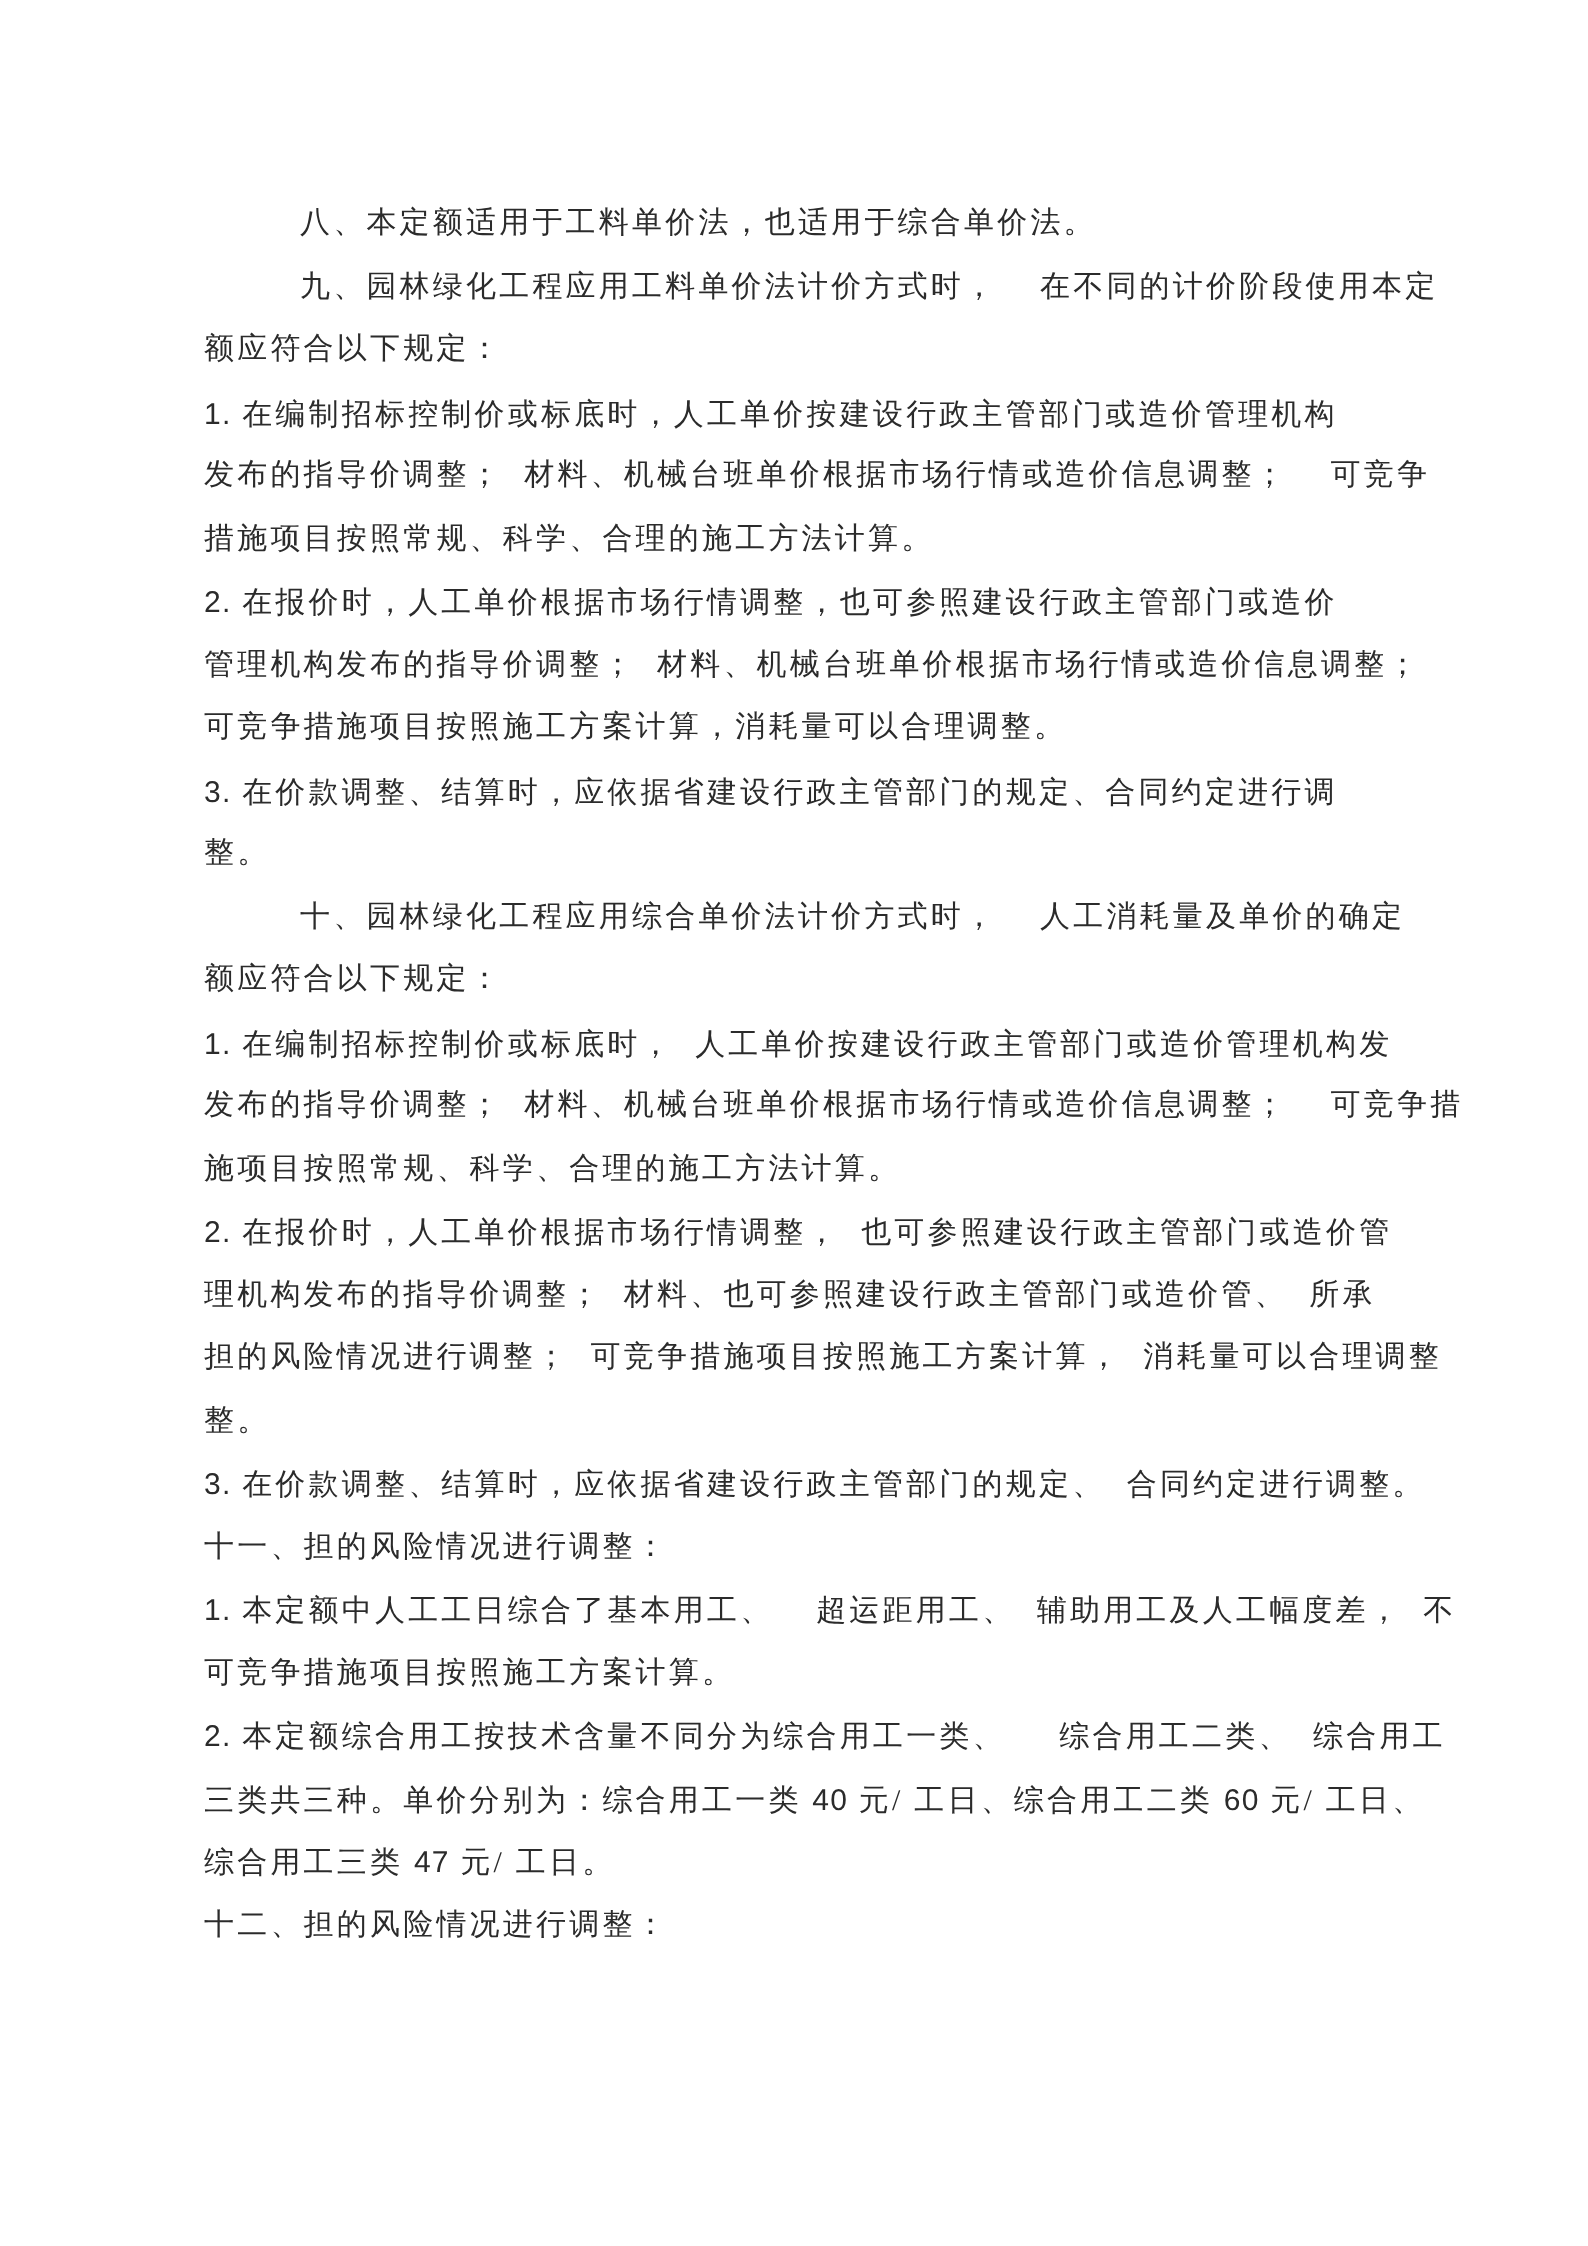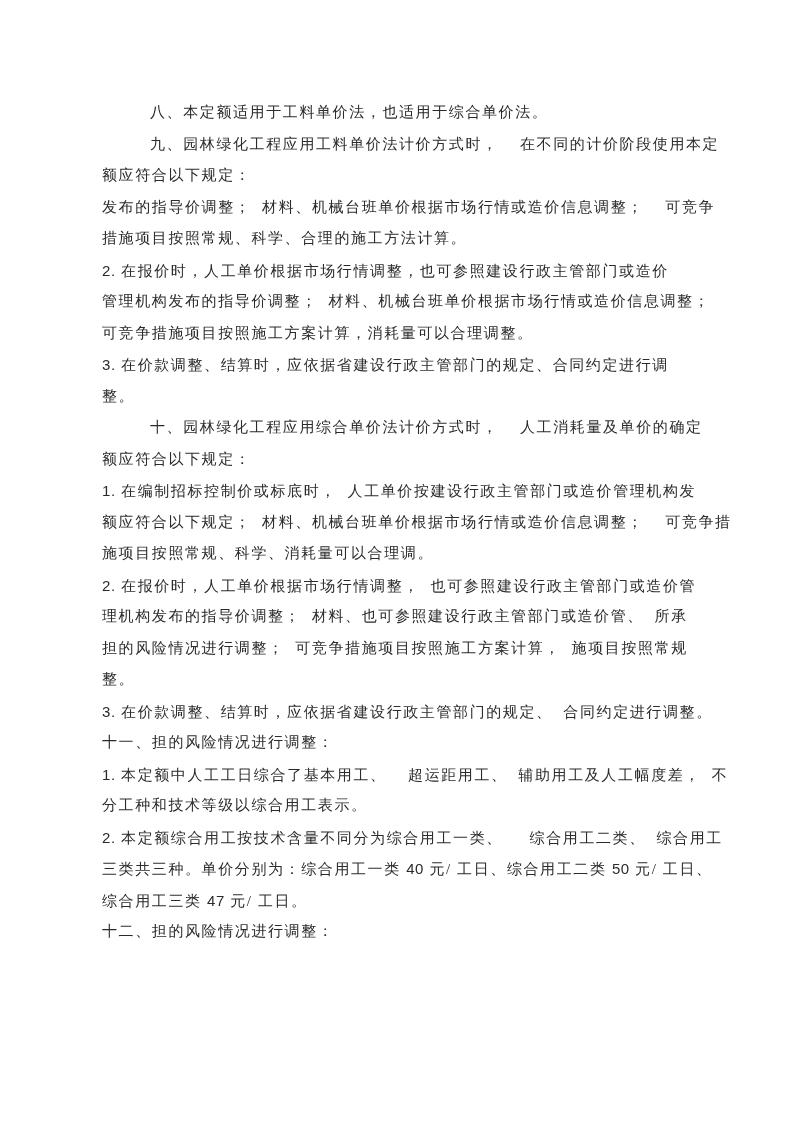--- a/index.html
+++ b/index.html
@@ -38,38 +38,39 @@
   }
 </style>
 </head>
 <body>
 
 <div class="page">
   <div class="textblock">
       <div class="line indent">八、本定额适用于工料单价法，也适用于综合单价法。</div>
       <div class="line indent">九、园林绿化工程应用工料单价法计价方式时，    在不同的计价阶段使用本定</div>
       <div class="line">额应符合以下规定：</div>
+      <div class="line"><span class="num">1.</span> 在编制招标控制价或标底时，人工单价按建设行政主管部门或造价管理机构</div>
       <div class="line">发布的指导价调整；  材料、机械台班单价根据市场行情或造价信息调整；    可竞争</div>
       <div class="line">措施项目按照常规、科学、合理的施工方法计算。</div>
       <div class="line"><span class="num">2.</span> 在报价时，人工单价根据市场行情调整，也可参照建设行政主管部门或造价</div>
       <div class="line">管理机构发布的指导价调整；  材料、机械台班单价根据市场行情或造价信息调整；</div>
       <div class="line">可竞争措施项目按照施工方案计算，消耗量可以合理调整。</div>
       <div class="line"><span class="num">3.</span> 在价款调整、结算时，应依据省建设行政主管部门的规定、合同约定进行调</div>
       <div class="line">整。</div>
       <div class="line indent">十、园林绿化工程应用综合单价法计价方式时，    人工消耗量及单价的确定</div>
       <div class="line">额应符合以下规定：</div>
       <div class="line"><span class="num">1.</span> 在编制招标控制价或标底时，  人工单价按建设行政主管部门或造价管理机构发</div>
-      <div class="line">额应符合以下规定；  材料、机械台班单价根据市场行情或造价信息调整；    可竞争措</div>
-      <div class="line">施项目按照常规、科学、消耗量可以合理调。</div>
+      <div class="line">发布的指导价调整；  材料、机械台班单价根据市场行情或造价信息调整；    可竞争措</div>
+      <div class="line">施项目按照常规、科学、合理的施工方法计算。</div>
       <div class="line"><span class="num">2.</span> 在报价时，人工单价根据市场行情调整，  也可参照建设行政主管部门或造价管</div>
       <div class="line">理机构发布的指导价调整；  材料、也可参照建设行政主管部门或造价管、  所承</div>
-      <div class="line">担的风险情况进行调整；  可竞争措施项目按照施工方案计算，  施项目按照常规</div>
+      <div class="line">担的风险情况进行调整；  可竞争措施项目按照施工方案计算，  消耗量可以合理调整</div>
       <div class="line">整。</div>
       <div class="line"><span class="num">3.</span> 在价款调整、结算时，应依据省建设行政主管部门的规定、  合同约定进行调整。</div>
       <div class="line">十一、担的风险情况进行调整：</div>
       <div class="line"><span class="num">1.</span> 本定额中人工工日综合了基本用工、    超运距用工、  辅助用工及人工幅度差，  不</div>
-      <div class="line">分工种和技术等级以综合用工表示。</div>
+      <div class="line">可竞争措施项目按照施工方案计算。</div>
       <div class="line"><span class="num">2.</span> 本定额综合用工按技术含量不同分为综合用工一类、     综合用工二类、  综合用工</div>
-      <div class="line">三类共三种。单价分别为：综合用工一类 <span class="num">40</span> 元/ 工日、综合用工二类 <span class="num">50</span> 元/ 工日、</div>
+      <div class="line">三类共三种。单价分别为：综合用工一类 <span class="num">40</span> 元/ 工日、综合用工二类 <span class="num">60</span> 元/ 工日、</div>
       <div class="line">综合用工三类 <span class="num">47</span> 元/ 工日。</div>
       <div class="line">十二、担的风险情况进行调整：</div>
     </div>
 </div>
 
 </body></html>

